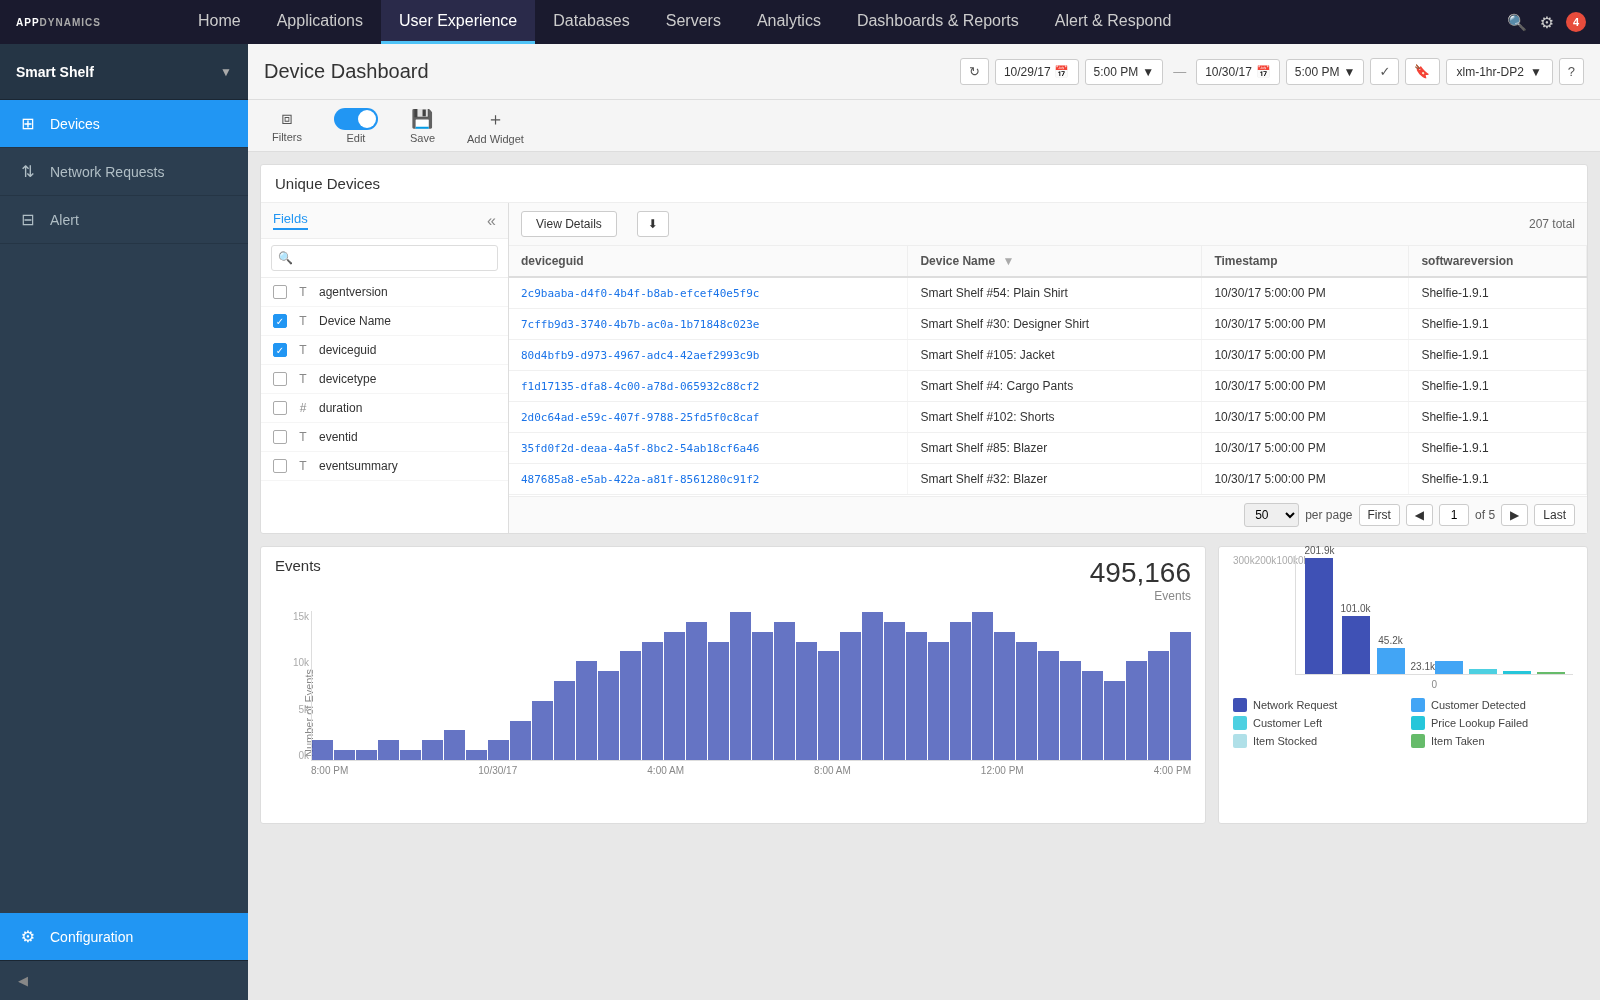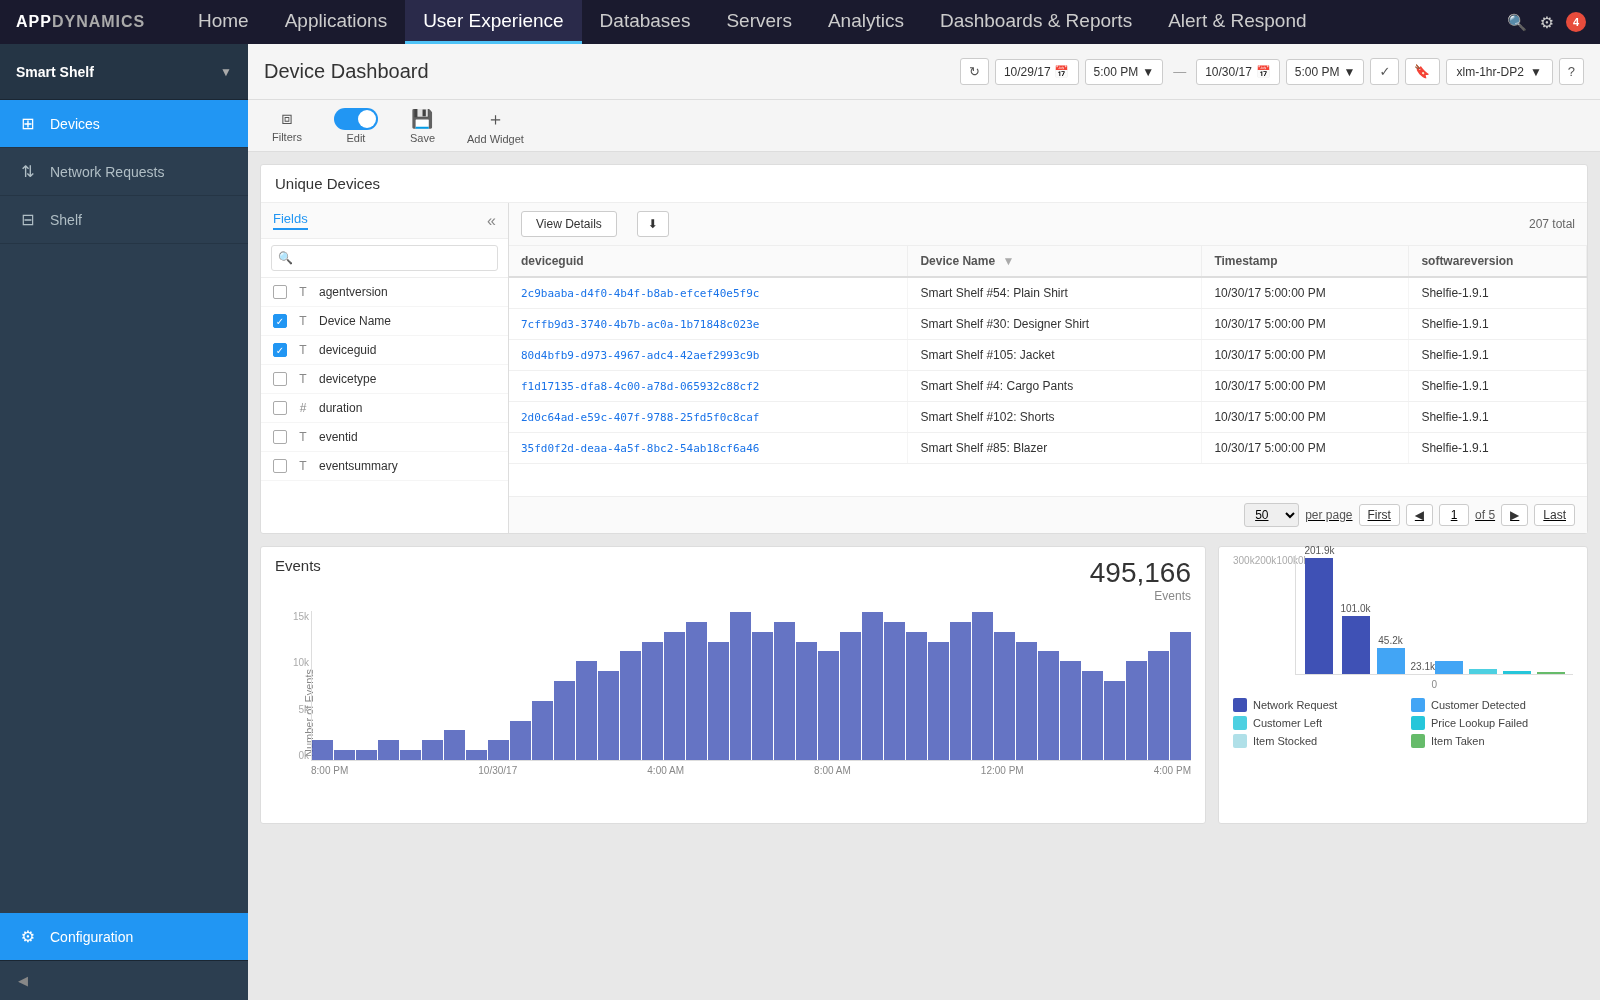--- a/index.html
+++ b/index.html
@@ -7,26 +7,26 @@
 
     
     .top-nav {
       display: flex; align-items: center; background: #1a1a2e; height: 44px;
       color: #ccc; position: relative; z-index: 10;
     }
     .logo {
       display: flex; align-items: center; padding: 0 16px; height: 100%;
       background: #1a1a2e; min-width: 180px;
     }
-    .logo-text { color: white; font-size: 16px; font-weight: bold; letter-spacing: 1px; }
+    .logo-text { color: white; font-size: 10px; font-weight: bold; letter-spacing: 1px; }
     .logo-text span { color: #4fc3f7; }
     .nav-items { display: flex; height: 100%; flex: 1; }
     .nav-item {
       display: flex; align-items: center; padding: 0 18px; color: #ccc;
-      cursor: pointer; font-size: 19px; border-bottom: 3px solid transparent;
+      cursor: pointer; font-size: 16px; border-bottom: 3px solid transparent;
     }
     .nav-item.active { color: white; border-bottom: 3px solid #4fc3f7; background: #2a2a4a; }
     .nav-right {
       display: flex; align-items: center; gap: 12px; padding: 0 14px; color: #ccc;
     }
     .nav-right-icon { cursor: pointer; font-size: 16px; }
     .nav-badge {
       background: #e74c3c; color: white; border-radius: 50%; width: 20px; height: 20px;
       display: flex; align-items: center; justify-content: center; font-size: 11px; font-weight: bold;
     }
@@ -167,21 +167,21 @@
     }
     td {
       padding: 8px 12px; border-bottom: 1px solid #f0f0f0; color: #333;
       border-right: 1px solid #f5f5f5; white-space: nowrap;
     }
     .sort-icon { margin-left: 4px; color: #aaa; }
 
     
     .pagination {
       display: flex; align-items: center; justify-content: flex-end; padding: 6px 12px;
-      border-top: 1px solid #eee; gap: 6px; background: #fafafa; text-decoration: underline;
+      border-top: 1px solid #eee; gap: 6px; background: #fafafa;
     }
     .page-select {
       border: 1px solid #ccc; border-radius: 3px; padding: 3px 6px; font-size: 12px;
     }
     .page-text { font-size: 12px; color: #555; }
     .page-btn {
       padding: 3px 8px; border: 1px solid #ccc; border-radius: 3px; background: white;
       font-size: 12px; color: #333; cursor: pointer;
     }
     .page-input {
@@ -247,21 +247,21 @@
     <div class="sidebar-item active">
       <span class="sidebar-item-icon">⊞</span>
       <span>Devices</span>
     </div>
     <div class="sidebar-item">
       <span class="sidebar-item-icon">⇅</span>
       <span>Network Requests</span>
     </div>
     <div class="sidebar-item">
       <span class="sidebar-item-icon">⊟</span>
-      <span>Shelf</span>
+      <span>Alert</span>
     </div>
     <div class="sidebar-bottom">
       <div class="sidebar-config active">
         <span class="sidebar-item-icon">⚙</span>
         <span>Configuration</span>
       </div>
       <div class="sidebar-collapse-btn">
         <span>◀</span>
       </div>
     </div>
@@ -421,20 +421,26 @@
       <td>Smart Shelf #102: Shorts</td>
       <td>10/30/17 5:00:00 PM</td>
       <td>Shelfie-1.9.1</td>
     </tr>
                     <tr>
       <td style="font-family:monospace;font-size:11px;color:#1a73e8;">35fd0f2d-deaa-4a5f-8bc2-54ab18cf6a46</td>
       <td>Smart Shelf #85: Blazer</td>
       <td>10/30/17 5:00:00 PM</td>
       <td>Shelfie-1.9.1</td>
     </tr>
+                    <tr>
+      <td style="font-family:monospace;font-size:11px;color:#1a73e8;">487685a8-e5ab-422a-a81f-8561280c91f2</td>
+      <td>Smart Shelf #32: Blazer</td>
+      <td>10/30/17 5:00:00 PM</td>
+      <td>Shelfie-1.9.1</td>
+    </tr>
                   </tbody>
               </table>
             </div>
             <div class="pagination">
               <select class="page-select">
                 <option>50</option>
                 <option>25</option>
                 <option>100</option>
               </select>
               <span class="page-text">per page</span>

